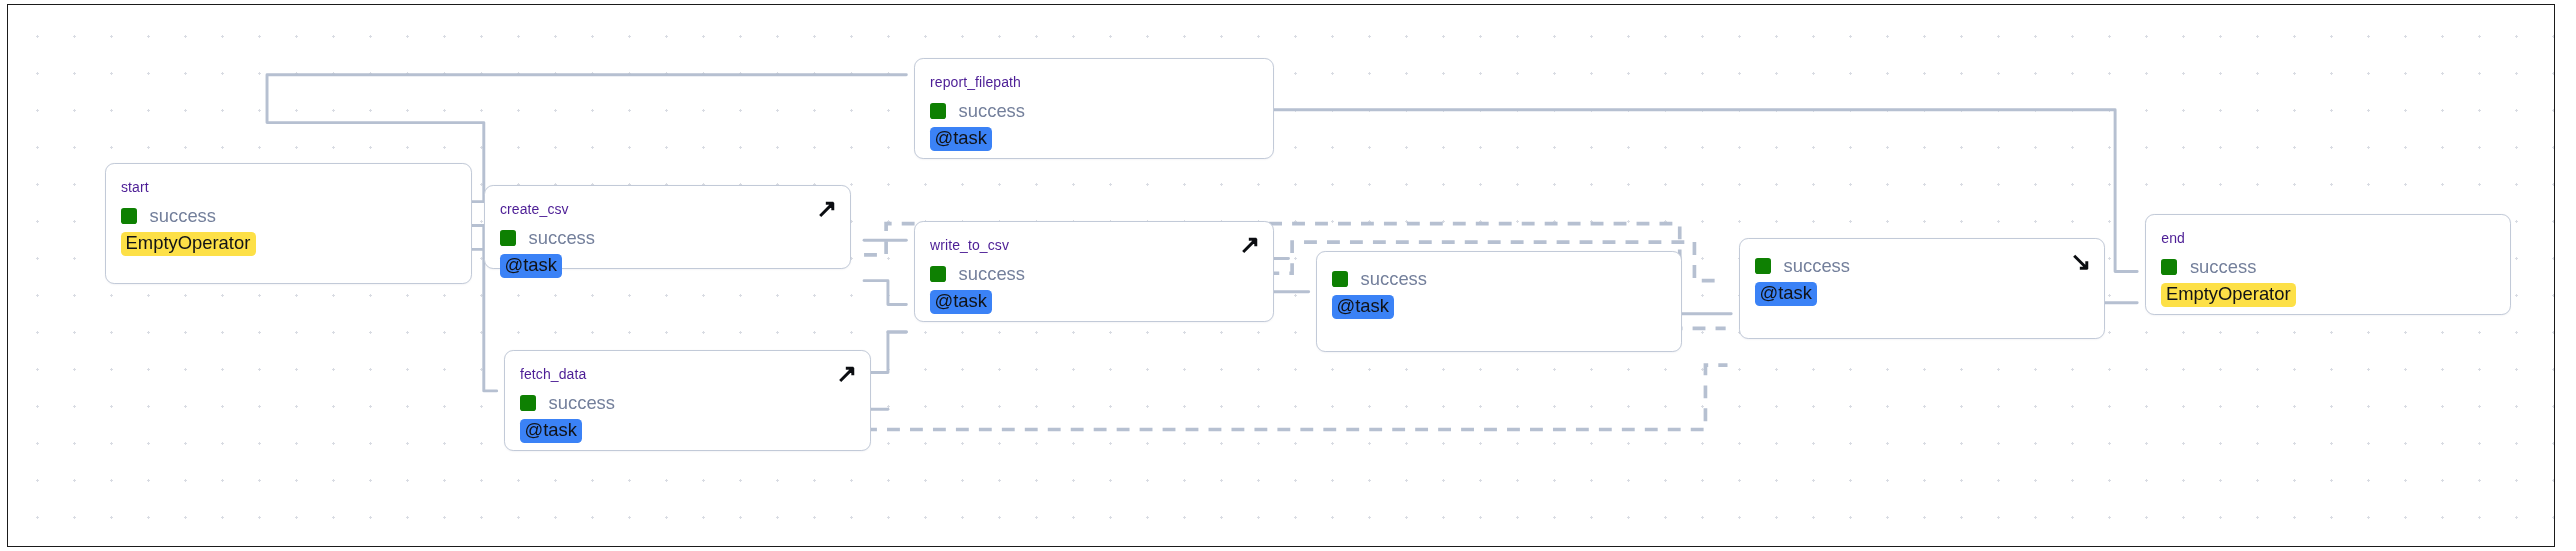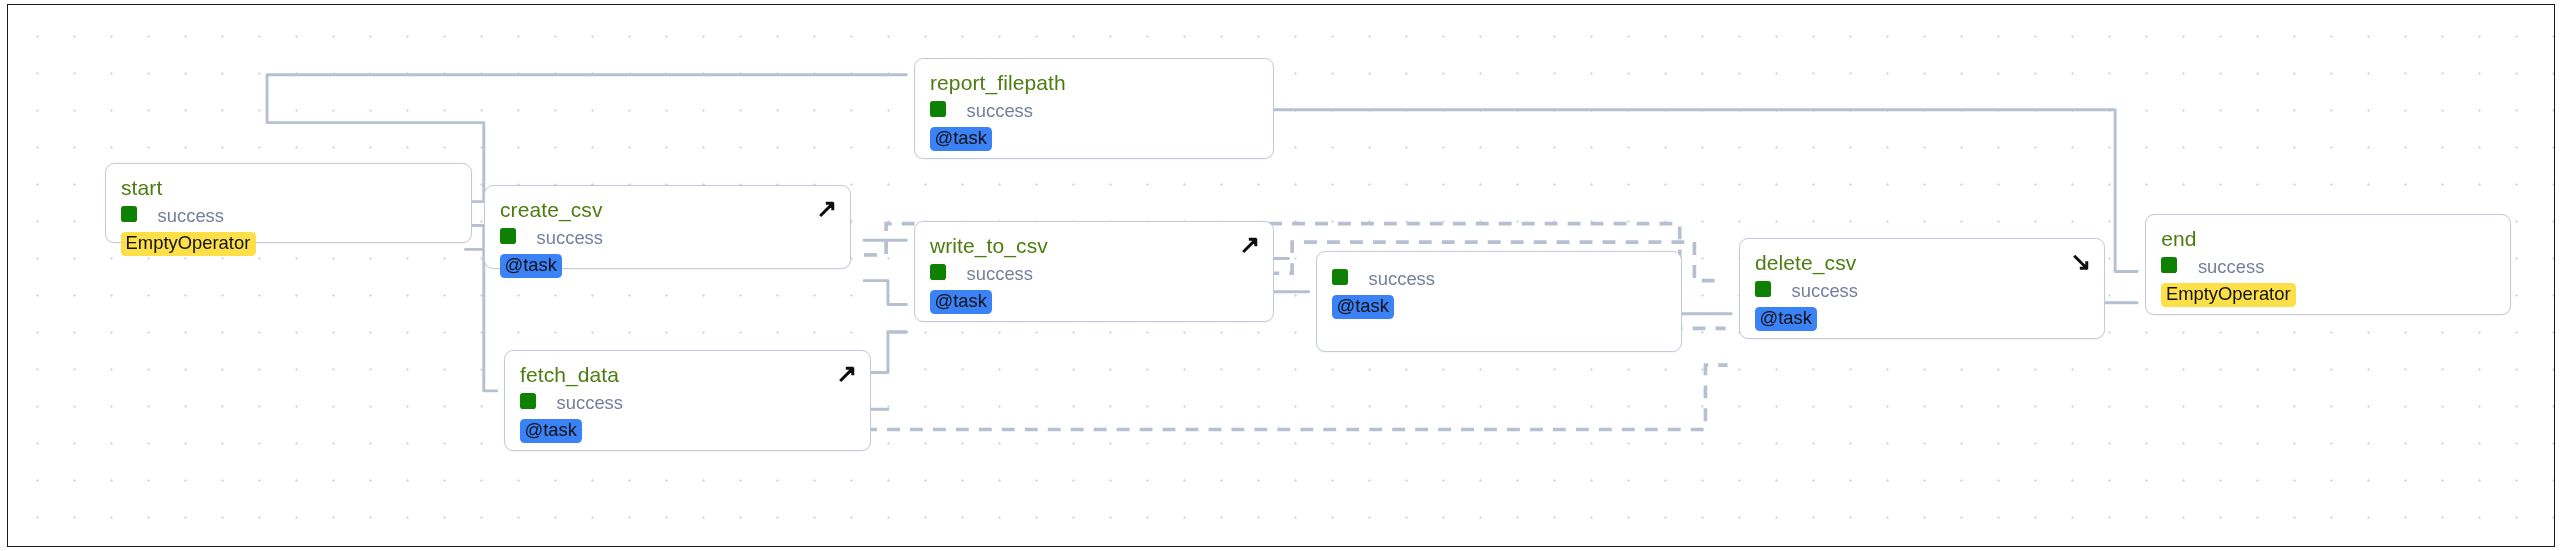--- a/index.html
+++ b/index.html
@@ -40,31 +40,31 @@
   .node {
     position: absolute;
     box-sizing: border-box;
     background: #ffffff;
     border: 1.5px solid #c2cad8;
     border-radius: 9.2px;
     box-shadow: 0 0.9px 1.8px rgba(20,30,60,0.045);
     padding: 11px 14.7px 9.2px 14.7px;
   }
   .node-title {
-    font-size: 21px;
+    font-size: 14px;
     line-height: 25px;
-    color: #4d7c0f;
+    color: #4c1d95;
     letter-spacing: 0.1px;
     white-space: nowrap;
   }
   .node-status {
     display: flex;
+    align-items: center;
     margin-top: 6.4px;
     height: 20px;
-    gap: 8px;
   }
   .status-swatch {
     width: 15.6px;
     height: 15.6px;
     border-radius: 2.8px;
     background: #0e8002;
     flex: 0 0 auto;
   }
   .status-label {
     font-size: 18.4px;
@@ -136,21 +136,21 @@
       <g fill="none" stroke="#b6c0d1" stroke-width="4" stroke-dasharray="14 11" stroke-linecap="butt" stroke-linejoin="miter">
 
         <path d="M 932,272 L 956,272 L 956,238 L 1820,238 L 1820,352 L 1870,352"></path>
 
         <path d="M 1370,292 L 1398,292 L 1398,258 L 1836,258 L 1836,300 L 1864,300"></path>
 
         <path d="M 932,462 L 1848,462 L 1848,392 L 1872,392"></path>
       </g>
     </svg>
 
-    <div class="node" style="left:97px; top:158px; width:367px; height:80px;">
+    <div class="node" style="left:97px; top:158px; width:367px; height:121px;">
       <div class="node-title">start</div>
       <div class="node-status">
         <span class="status-swatch"></span>
         <span class="status-label">success</span>
       </div>
       <span class="node-badge badge-operator">EmptyOperator</span>
     </div>
 
     <div class="node" style="left:476px; top:180px; width:367px; height:84px;">
       <div class="node-title">create_csv</div>
@@ -193,21 +193,20 @@
 
     <div class="node" style="left:1308px; top:246px; width:366px; height:101px;">
       <div class="node-status">
         <span class="status-swatch"></span>
         <span class="status-label">success</span>
       </div>
       <span class="node-badge badge-task">@task</span>
     </div>
 
     <div class="node" style="left:1731px; top:233px; width:366px; height:101px;">
-      <div class="node-title">delete_csv</div>
       <span class="expand-arrow">↘</span>
       <div class="node-status">
         <span class="status-swatch"></span>
         <span class="status-label">success</span>
       </div>
       <span class="node-badge badge-task">@task</span>
     </div>
 
     <div class="node" style="left:2137px; top:209px; width:366px; height:101px;padding-left:15px;">
       <div class="node-title">end</div>

